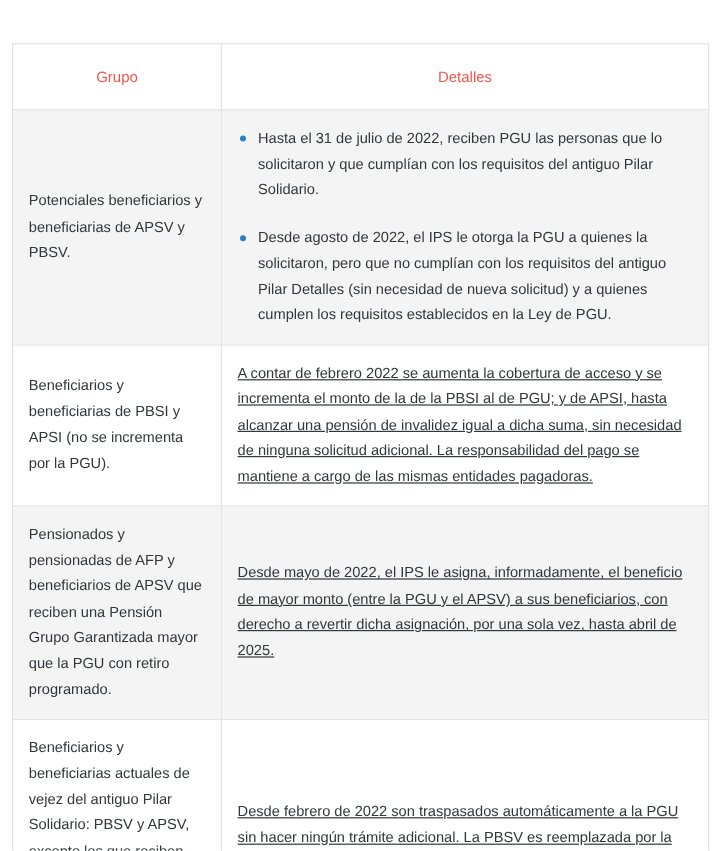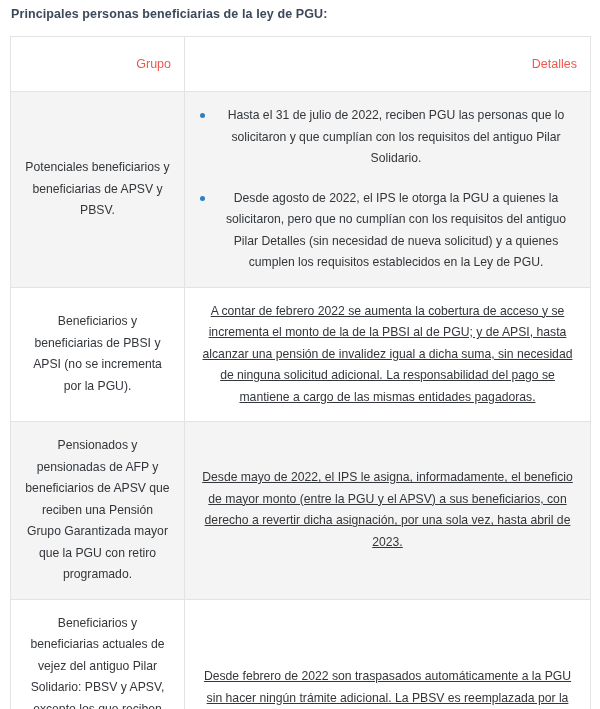--- a/index.html
+++ b/index.html
@@ -46,39 +46,38 @@
     width: 580px;
     table-layout: fixed;
     border: 1px solid #e3e3e3;
     background: #ffffff;
   }
 
   table.pgu-table col.col-grupo   { width: 174px; }
   table.pgu-table col.col-detalle { width: 406px; }
 
   table.pgu-table th {
-    text-align: right;
+    text-align: center;
     vertical-align: middle;
     padding: 12px 13px 12px 13px;
     font-size: 12.5px;
     font-weight: normal;
     color: #f2564d;
     background: #ffffff;
     border: 1px solid #e3e3e3;
     height: 30px;
   }
 
   table.pgu-table td {
     vertical-align: middle;
     padding: 13px 13px 13px 13px;
     font-size: 12.2px;
     line-height: 21.5px;
     color: #33373b;
     border: 1px solid #e3e3e3;
-    text-align: center;
   }
 
   table.pgu-table tr.row-alt td {
     background: #f4f4f4;
   }
   table.pgu-table tr.row-plain td {
     background: #ffffff;
   }
 
   td.cell-grupo {
@@ -118,21 +117,20 @@
     margin: 0;
     line-height: 21.5px;
     text-decoration: underline;
   }
 </style>
 </head>
 <body>
 
 <div class="page">
 
-  <div class="page-title">Principales personas beneficiarias de la ley de PGU:</div>
 
   <div class="table-wrap">
     <table class="pgu-table">
       <colgroup>
         <col class="col-grupo">
         <col class="col-detalle">
       </colgroup>
       <thead>
         <tr>
           <th>Grupo</th>
@@ -160,21 +158,21 @@
         <tr class="row-plain">
           <td class="cell-grupo">Beneficiarios y beneficiarias de PBSI y APSI (no se incrementa por la PGU).</td>
           <td class="cell-detalle">
             <p class="para">A contar de febrero 2022 se aumenta la cobertura de acceso y se incrementa el monto de la de la PBSI al de PGU; y de APSI, hasta alcanzar una pensión de invalidez igual a dicha suma, sin necesidad de ninguna solicitud adicional. La responsabilidad del pago se mantiene a cargo de las mismas entidades pagadoras.</p>
           </td>
         </tr>
 
         <tr class="row-alt">
           <td class="cell-grupo">Pensionados y pensionadas de AFP y beneficiarios de APSV que reciben una Pensión Grupo Garantizada mayor que la PGU con retiro programado.</td>
           <td class="cell-detalle">
-            <p class="para">Desde mayo de 2022, el IPS le asigna, informadamente, el beneficio de mayor monto (entre la PGU y el APSV) a sus beneficiarios, con derecho a revertir dicha asignación, por una sola vez, hasta abril de 2023.</p>
+            <p class="para">Desde mayo de 2022, el IPS le asigna, informadamente, el beneficio de mayor monto (entre la PGU y el APSV) a sus beneficiarios, con derecho a revertir dicha asignación, por una sola vez, hasta abril de 2025.</p>
           </td>
         </tr>
 
         <tr class="row-plain">
           <td class="cell-grupo">Beneficiarios y beneficiarias actuales de vejez del antiguo Pilar Solidario: PBSV y APSV, excepto los que reciben Pensión Final Garantizada mayor que el monto de la PGU.</td>
           <td class="cell-detalle">
             <p class="para">Desde febrero de 2022 son traspasados automáticamente a la PGU sin hacer ningún trámite adicional. La PBSV es reemplazada por la PGU y el APSV, según corresponda, por el valor de la PGU.</p>
           </td>
         </tr>
 

